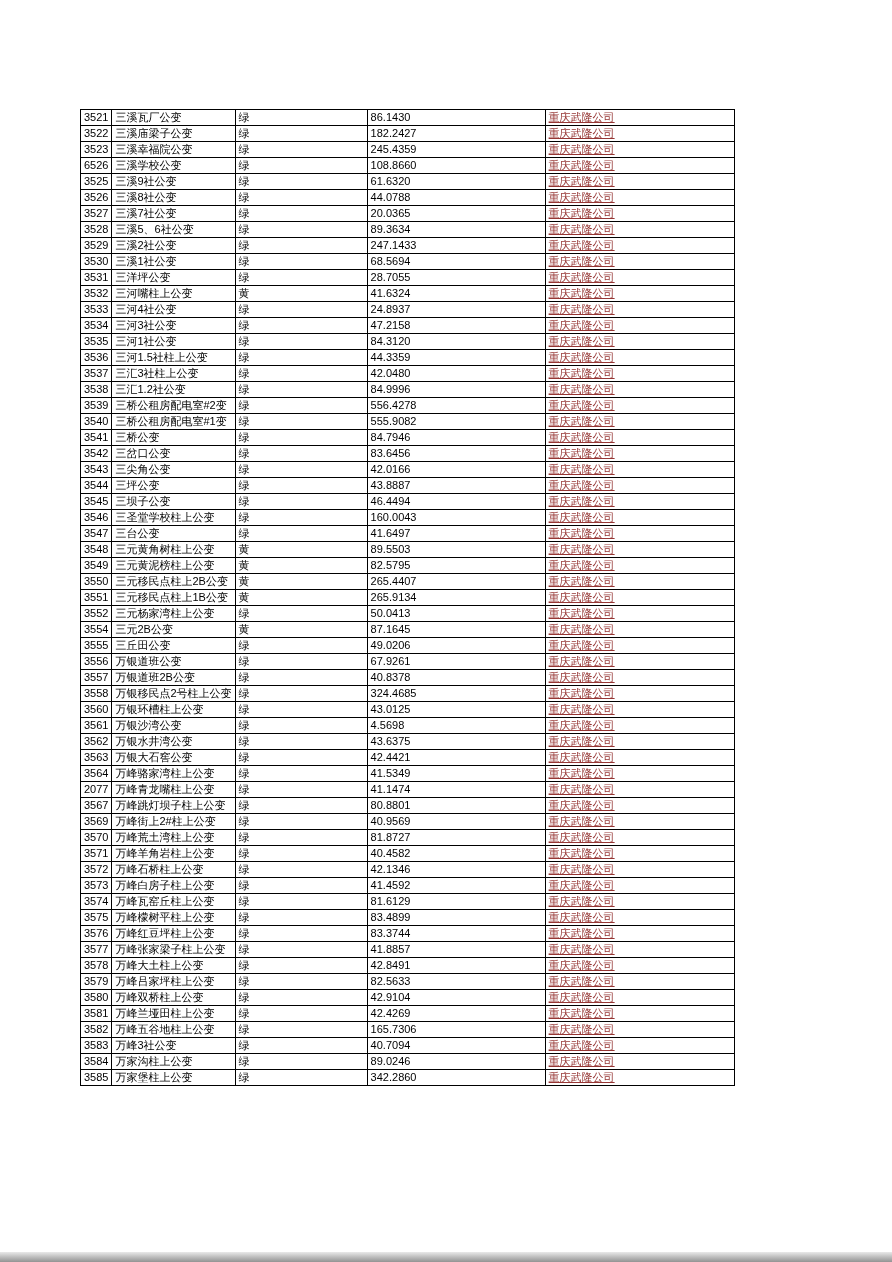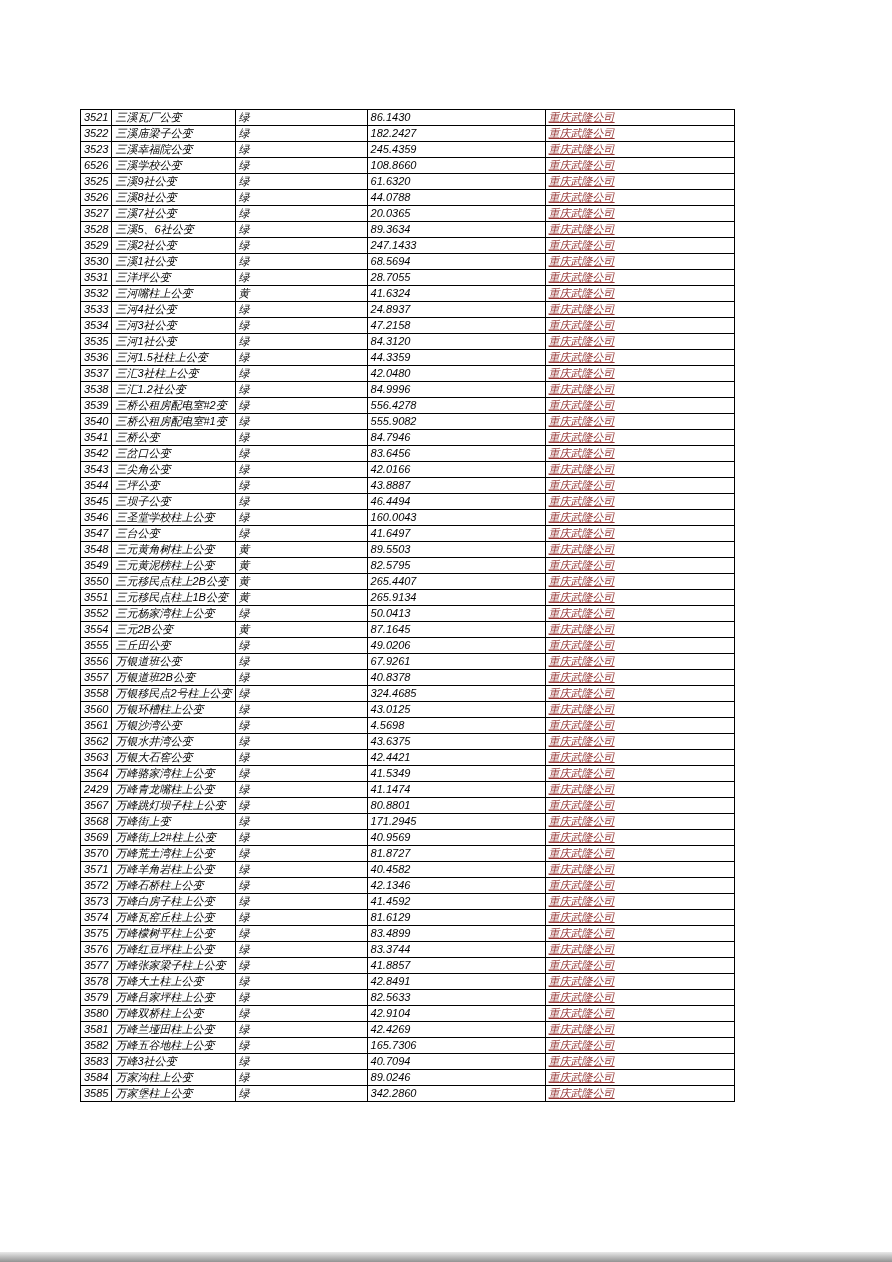--- a/index.html
+++ b/index.html
@@ -9,21 +9,20 @@
     font-family: "Liberation Sans", "DejaVu Sans", sans-serif;
   }
   body { position: relative; overflow: hidden; }
 
   .sheet-table {
     position: absolute;
     left: 80px; top: 109px;
     border-collapse: collapse;
     table-layout: fixed;
     background: #ffffff;
-    font-style: italic;
   }
   .sheet-table td {
     border: 1px solid #000000;
     height: 16px;
     line-height: 15px;
     font-size: 11px;
     padding: 0 3px;
     white-space: nowrap;
     overflow: hidden;
     color: #000000;
@@ -342,38 +341,31 @@
         <td class="company">重庆武隆公司</td>
       </tr>
       <tr>
         <td>3564</td>
         <td>万峰骆家湾柱上公变</td>
         <td>绿</td>
         <td>41.5349</td>
         <td class="company">重庆武隆公司</td>
       </tr>
       <tr>
-        <td>2429</td>
+        <td>2077</td>
         <td>万峰青龙嘴柱上公变</td>
         <td>绿</td>
         <td>41.1474</td>
         <td class="company">重庆武隆公司</td>
       </tr>
       <tr>
         <td>3567</td>
         <td>万峰跳灯坝子柱上公变</td>
         <td>绿</td>
         <td>80.8801</td>
-        <td class="company">重庆武隆公司</td>
-      </tr>
-      <tr>
-        <td>3568</td>
-        <td>万峰街上变</td>
-        <td>绿</td>
-        <td>171.2945</td>
         <td class="company">重庆武隆公司</td>
       </tr>
       <tr>
         <td>3569</td>
         <td>万峰街上2#柱上公变</td>
         <td>绿</td>
         <td>40.9569</td>
         <td class="company">重庆武隆公司</td>
       </tr>
       <tr>

